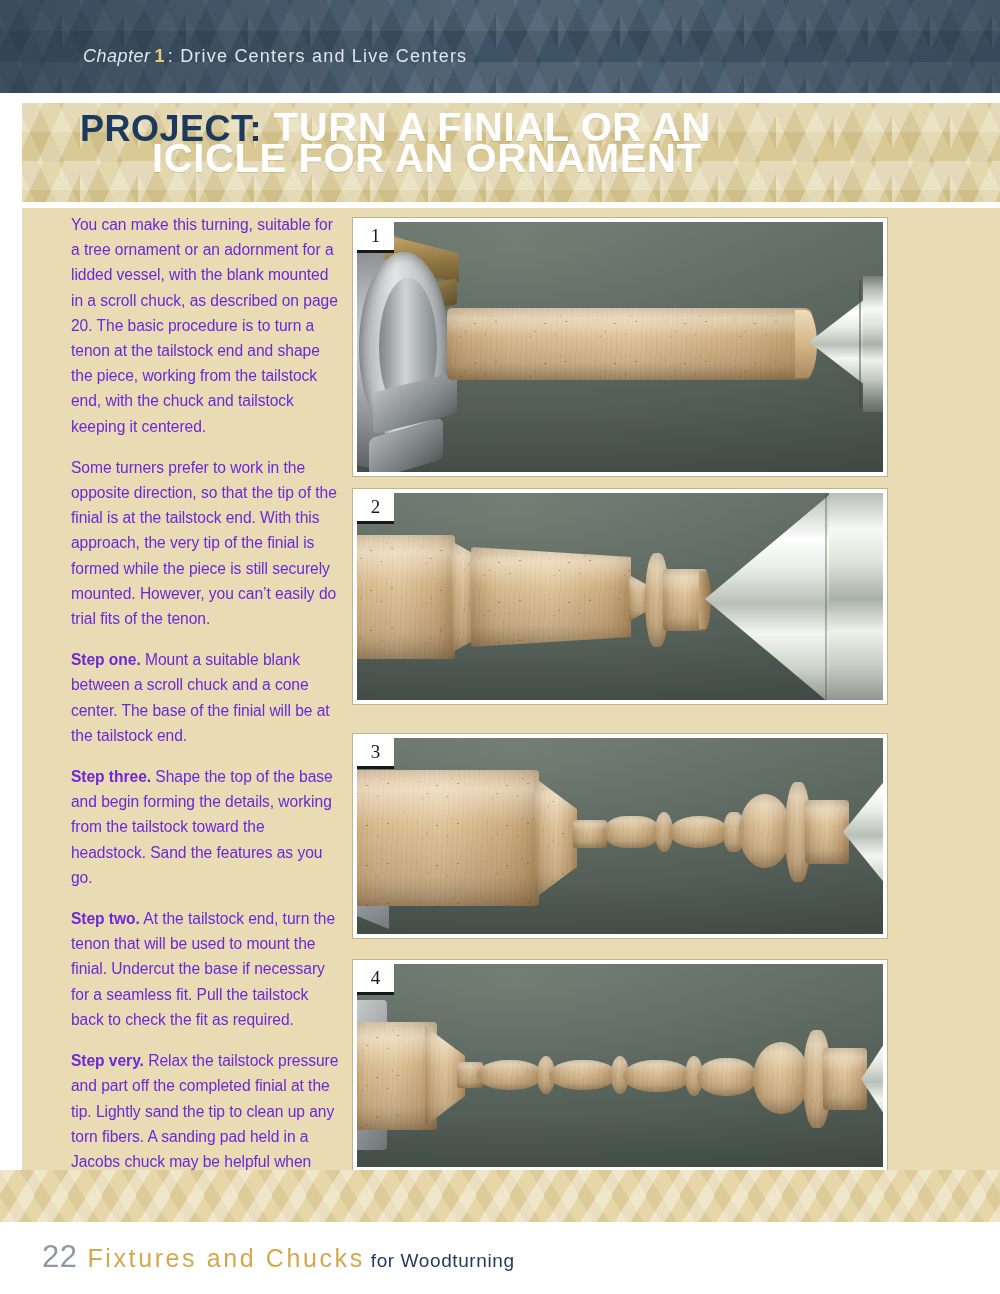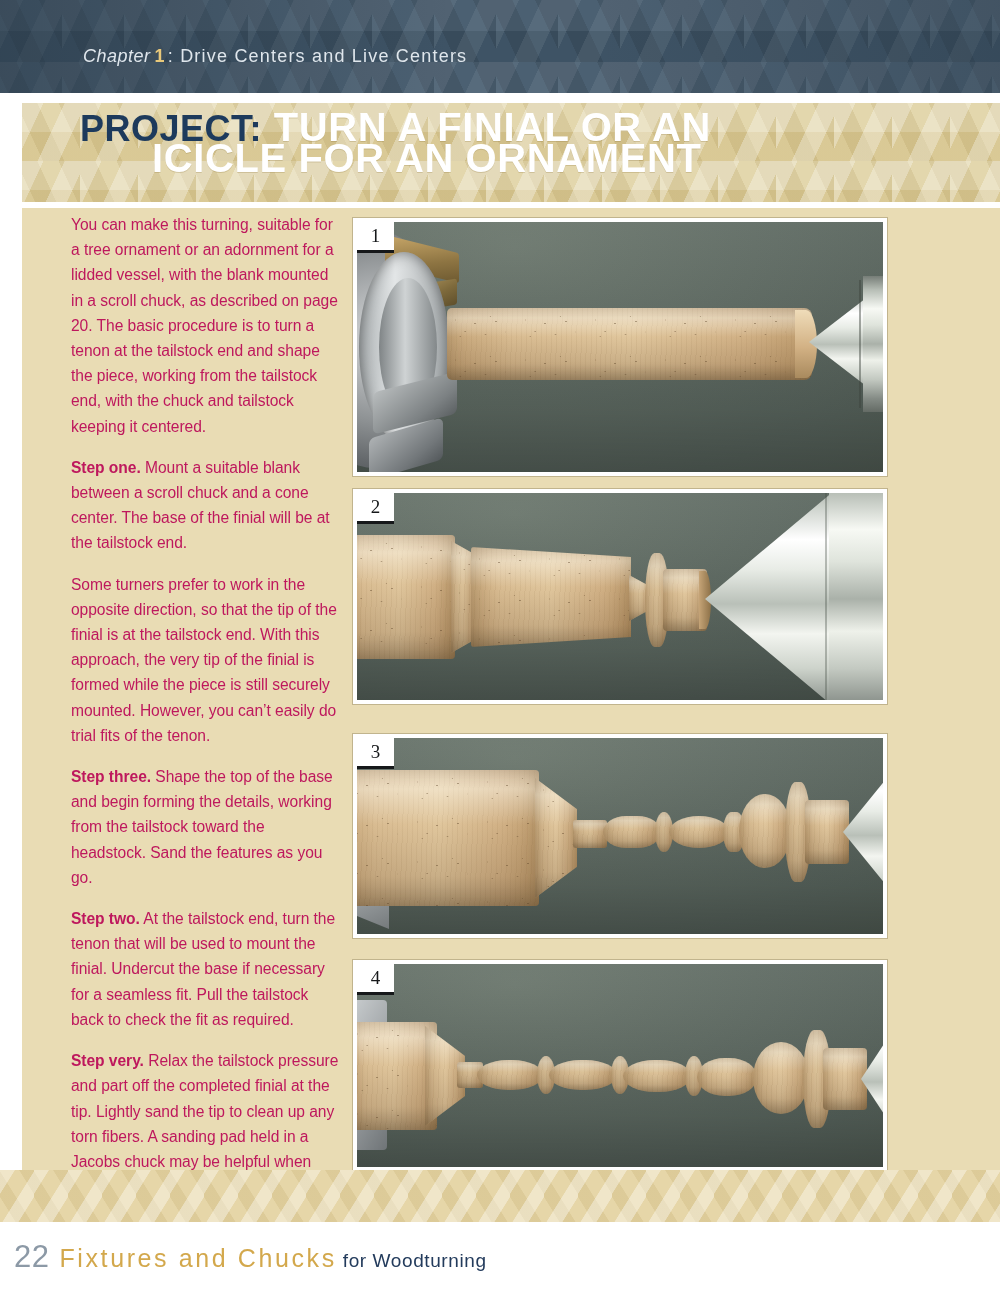--- a/index.html
+++ b/index.html
@@ -157,21 +157,21 @@
   
   .textcol {
     position: absolute;
     left: 71px;
     top: 212px;
     width: 268px;
   }
   .para {
     font-size: 15.6px;
     line-height: 25.2px;
-    color: #be185d;
+    color: #6d28d9;
     margin: 0 0 16px 0;
     letter-spacing: -0.05px;
   }
   .para:last-child { margin-bottom: 0; }
   .para b {
     font-weight: 700;
   }
 
   
   .fig {
@@ -284,21 +284,21 @@
   .footer {
     position: absolute;
     left: 0;
     top: 1222px;
     width: 1000px;
     height: 72px;
     background: #ffffff;
   }
   .footer-inner {
     position: absolute;
-    left: 14px;
+    left: 42px;
     top: 17px;
     white-space: nowrap;
   }
   .pagenum {
     font-size: 31px;
     color: #8c99a6;
     letter-spacing: .5px;
     font-weight: 400;
     vertical-align: baseline;
   }
@@ -341,22 +341,22 @@
       </div>
     </div>
   </div>
 
   <div class="content-top-rule"></div>
 
   <div class="content"></div>
 
   <div class="textcol">
     <p class="para">You can make this turning, suitable for a tree ornament or an adornment for a lidded vessel, with the blank mounted in a scroll chuck, as described on page 20. The basic procedure is to turn a tenon at the tailstock end and shape the piece, working from the tailstock end, with the chuck and tailstock keeping it centered.</p>
+    <p class="para">Some turners prefer to work in the opposite direction, so that the tip of the finial is at the tailstock end. With this approach, the very tip of the finial is formed while the piece is still securely mounted. However, you can’t easily do trial fits of the tenon.</p>
     <p class="para"><b>Step one.</b><span> Mount a suitable blank between a scroll chuck and a cone center. The base of the finial will be at the tailstock end.</span></p>
-    <p class="para">Some turners prefer to work in the opposite direction, so that the tip of the finial is at the tailstock end. With this approach, the very tip of the finial is formed while the piece is still securely mounted. However, you can’t easily do trial fits of the tenon.</p>
     <p class="para"><b>Step three.</b><span> Shape the top of the base and begin forming the details, working from the tailstock toward the headstock. Sand the features as you go.</span></p>
     <p class="para"><b>Step two.</b><span> At the tailstock end, turn the tenon that will be used to mount the finial. Undercut the base if necessary for a seamless fit. Pull the tailstock back to check the fit as required.</span></p>
     <p class="para"><b>Step very.</b><span> Relax the tailstock pressure and part off the completed finial at the tip. Lightly sand the tip to clean up any torn fibers. A sanding pad held in a Jacobs chuck may be helpful when sanding the tip of the finial.</span></p>
   </div>
 
   <div class="fig" id="fig1">
     <div class="fig-photo">
       <div class="bg-studio"></div>
 
       <div class="chuck" style="left:-58px; top:8px; width:150px; height:238px; border-radius:50% / 50%;"></div>

